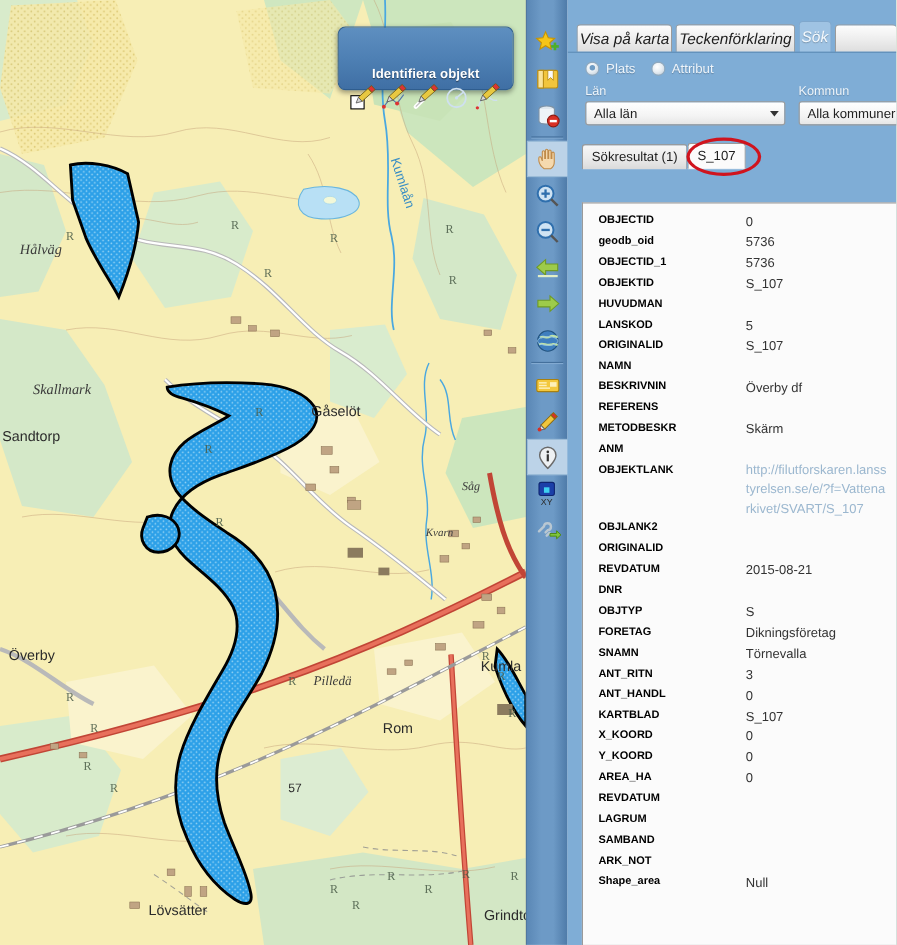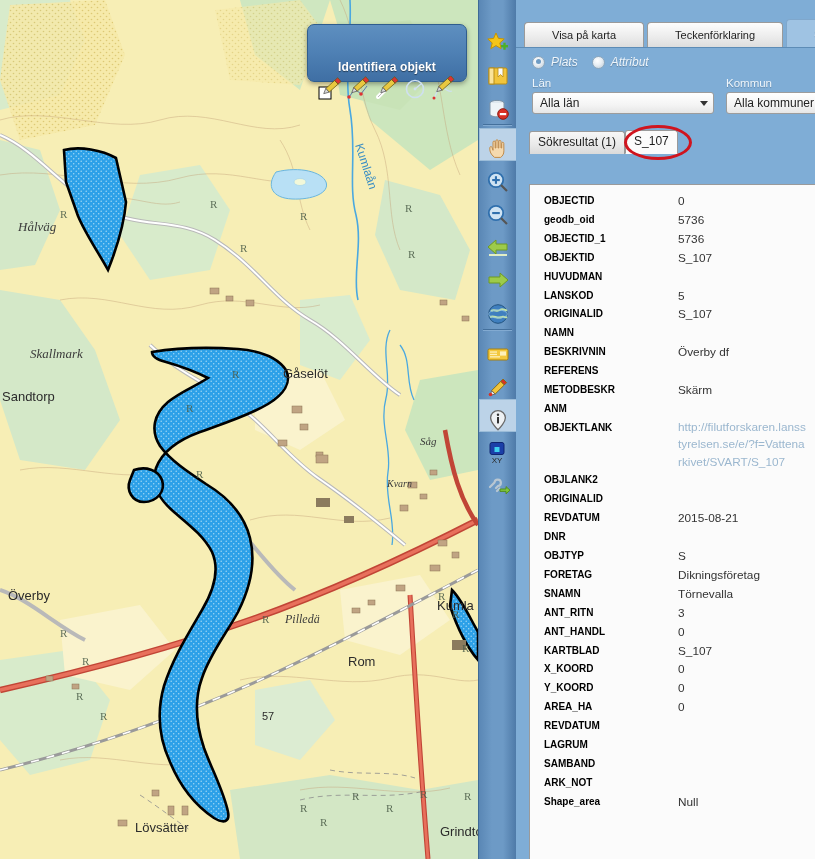--- a/index.html
+++ b/index.html
@@ -19,21 +19,21 @@
 
   
   .vtoolbar{
     position:absolute;left:478px;top:0;width:38px;height:859px;
     background:linear-gradient(to right,#5a87b5 0%,#6d9ac6 35%,#6d9ac6 65%,#4e7aa8 100%);
     border-left:1px solid #3e6a96;
     box-sizing:border-box;
     padding-top:22px;
   }
   .vt-btn{
-    width:38px;height:33px;display:flex;align-items:flex-end;justify-content:center;
+    width:38px;height:33px;display:flex;align-items:center;justify-content:center;
     position:relative;
   }
   .vt-btn.active{background:#bcd3e8;box-shadow:inset 0 0 0 1px #9bbcd8;}
   .vt-sep{height:1px;background:#44709c;margin:3px 4px;box-shadow:0 1px 0 #82aad1;}
 
   
   .identify{
     position:absolute;left:307px;top:24px;width:160px;height:58px;
     background:linear-gradient(to bottom,#5e8fc0 0%,#4e80b4 50%,#3f6fa4 100%);
     border:1px solid #2f5d8e;border-radius:7px;
@@ -57,42 +57,42 @@
     position:absolute;left:516px;top:0;width:299px;height:859px;
     background:#7fadd6;overflow:hidden;
   }
   .panel-topstrip{height:19px;width:100%;background:transparent;}
 
   .tabrow{
     position:absolute;left:0;top:19px;width:299px;height:29px;
     display:flex;align-items:flex-end;padding-left:8px;box-sizing:border-box;
   }
   .tab{
-    height:25px;line-height:24px;padding:0 27px;font-size:11px;color:#1d1d1d;
+    height:25px;line-height:24px;padding:0 2px;font-size:14px;color:#1d1d1d;
     background:linear-gradient(to bottom,#fdfdfd 0%,#ececec 55%,#dcdcdc 100%);
     border:1px solid #9a9a9a;border-bottom:none;
-    border-radius:4px 4px 0 0;margin-right:3px;white-space:nowrap;
+    border-radius:4px 4px 0 0;margin-right:3px;white-space:nowrap;font-style:italic;
   }
   .tab.sel{
     background:#9fc3e3;color:#f4f9fd;border-color:#7fa7cc;height:28px;line-height:27px;
     text-shadow:0 1px 1px rgba(0,0,0,.25);
   }
   .tab-filler{
     flex:1;height:25px;border:1px solid #9a9a9a;border-bottom:none;border-right:none;
     border-radius:4px 4px 0 0;
     background:linear-gradient(to bottom,#fdfdfd 0%,#ececec 55%,#dcdcdc 100%);
   }
 
   .panel-body{
     position:absolute;left:0;top:47px;width:299px;height:812px;
     background:#7fadd6;border-top:1px solid #5d8cb6;
     box-sizing:border-box;
   }
 
-  .radiorow{display:flex;align-items:center;padding:7px 0 4px 16px;gap:6px;font-style:italic;}
+  .radiorow{display:flex;align-items:center;padding:7px 0 4px 16px;gap:6px;}
   .radio{
     width:11px;height:11px;border-radius:50%;
     background:radial-gradient(circle at 40% 35%,#fff 0%,#e8eef3 45%,#b9c8d5 100%);
     border:1px solid #8fa8bd;display:inline-block;position:relative;
   }
   .radio.on::after{
     content:"";position:absolute;left:2.5px;top:2.5px;width:5px;height:5px;border-radius:50%;
     background:#6f9cc4;
   }
   .radiolabel{font-size:12px;color:#eef5fb;text-shadow:0 1px 1px rgba(0,0,0,.25);}

